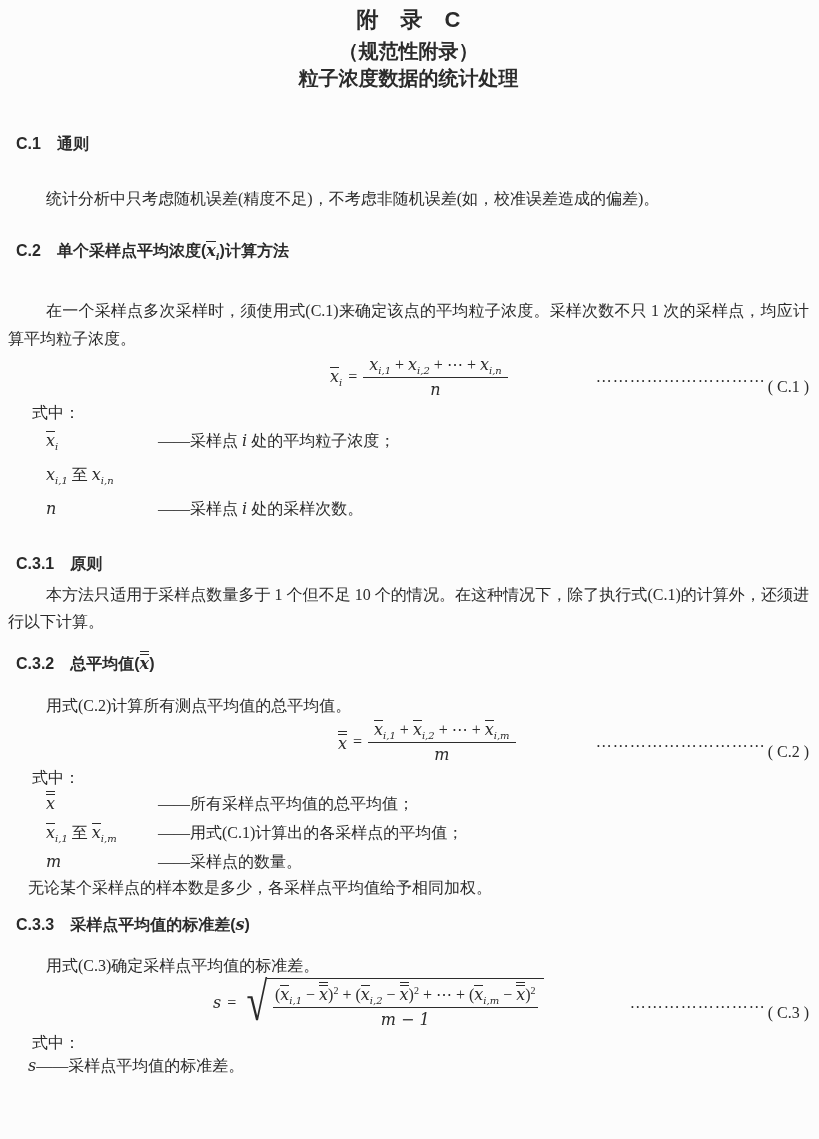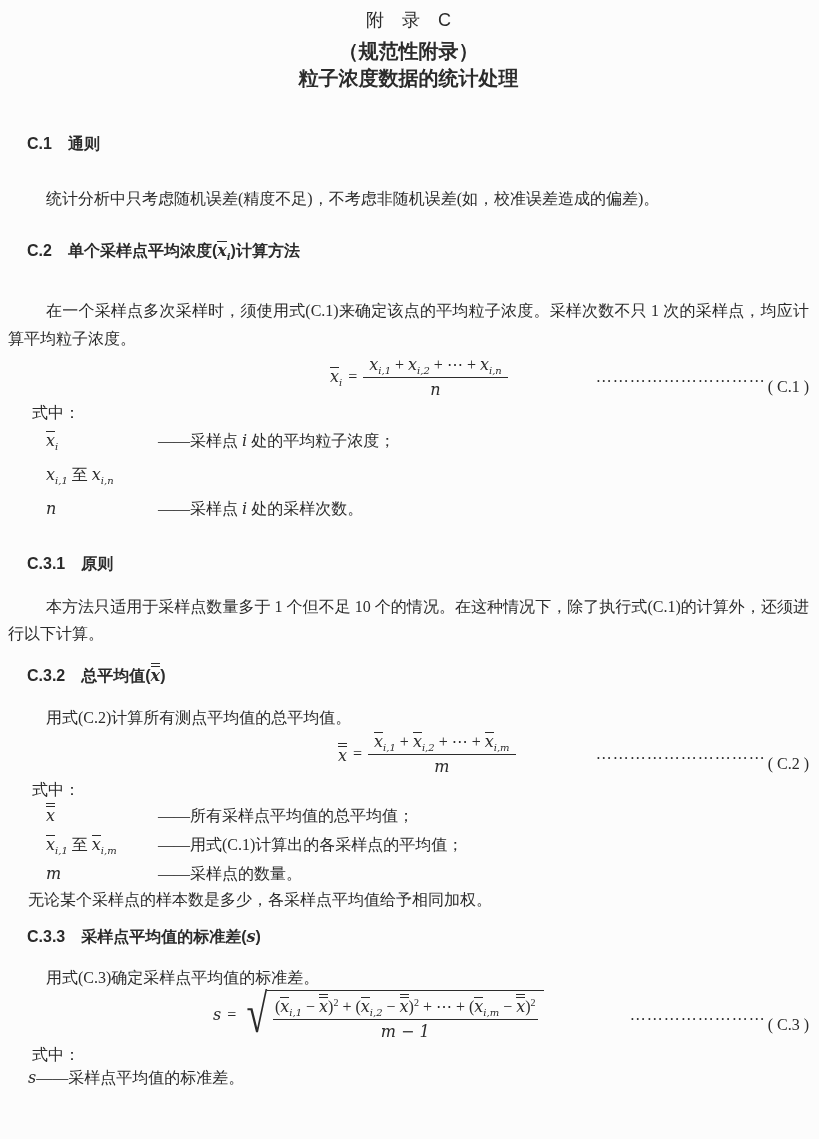--- a/index.html
+++ b/index.html
@@ -4,27 +4,27 @@
 <style>
   html,body { margin:0; padding:0; background:#e9e9e9; }
   .page {
     width:819px; height:1139px; margin:0 auto; box-sizing:border-box;
     background:#fcfcfc; color:#2b2b2b; overflow:hidden;
     padding:8px 10px 0 8px;
     font-family:"Liberation Serif","DejaVu Serif",serif;
     font-size:16px;
   }
   .center { text-align:center; }
-  .t1 { font-family:"Liberation Sans","DejaVu Sans",sans-serif; font-weight:400; font-size:18px; line-height:24px; }
+  .t1 { font-family:"Liberation Sans","DejaVu Sans",sans-serif; font-weight:700; font-size:22px; line-height:24px; }
   .t2, .t3 { font-family:"Liberation Sans","DejaVu Sans",sans-serif; font-weight:700; font-size:20px; line-height:22px; }
   .t2 { margin-top:8px; }
   .t3 { margin-top:5px; }
   .sec {
     font-family:"Liberation Sans","DejaVu Sans",sans-serif; font-weight:700;
-    font-size:16px; line-height:22px; margin:0 0 0 19px; white-space:pre-wrap;
+    font-size:16px; line-height:22px; margin:0 0 0 8px; white-space:pre-wrap;
   }
   .para { margin:0; line-height:28px; text-align:justify; }
   .indent { text-indent:38px; }
   .where { margin:0 0 0 24px; line-height:22px; }
   .def-row { display:flex; margin-left:38px; line-height:34px; align-items:baseline; }
   .def-tight { line-height:29px; }
   .def-sym { width:112px; flex:none; }
   .def-text { flex:1; }
   .note-line { margin:0 0 0 20px; line-height:24px; }
   .s-line { margin:0 0 0 20px; line-height:24px; }
@@ -84,21 +84,21 @@
   </div>
   <div class="def-row">
     <span class="def-sym"><span class="mi">x</span><sub>i,1</sub><span> 至 </span><span class="mi">x</span><sub>i,n</sub></span>
   </div>
   <div class="def-row">
     <span class="def-sym mi">n</span>
     <span class="def-text"><span>——采样点 </span><span class="mi">i</span><span> 处的采样次数。</span></span>
   </div>
 
   <h2 class="sec" style="margin-top:27px">C.3.1　原则</h2>
-  <p class="para indent" style="margin-top:18px; line-height:27px">本方法只适用于采样点数量多于 1 个但不足 10 个的情况。在这种情况下，除了执行式(C.1)的计算外，还须进行以下计算。</p>
+  <p class="para indent" style="margin-top:6px; line-height:27px">本方法只适用于采样点数量多于 1 个但不足 10 个的情况。在这种情况下，除了执行式(C.1)的计算外，还须进行以下计算。</p>
 
   <h2 class="sec" style="margin-top:16px"><span>C.3.2　总平均值(</span><span class="mi"><span class="bar2"><span class="bar1">x</span></span></span><span>)</span></h2>
 
   <p class="para indent" style="margin-top:19px; line-height:24px">用式(C.2)计算所有测点平均值的总平均值。</p>
 
   <div class="formula-row" style="margin-top:2px; padding-left:330px">
     <span class="f-math">
       <span class="mi"><span class="bar2"><span class="bar1">x</span></span></span>
       <span class="eq">=</span>
       <span class="frac">

